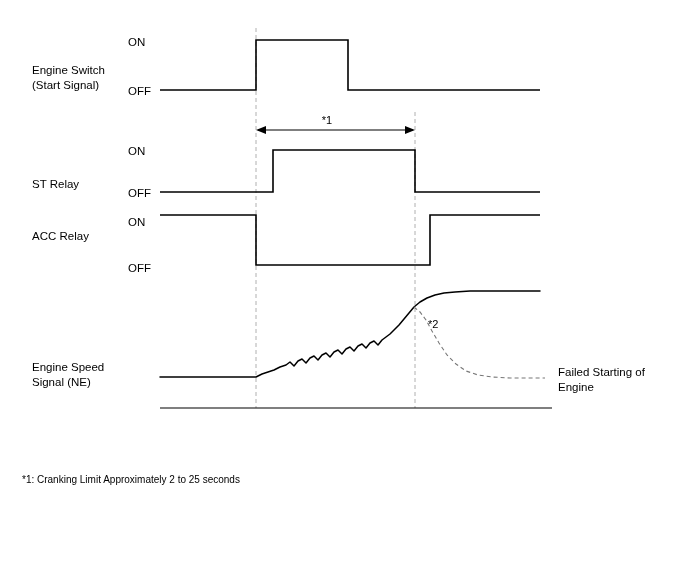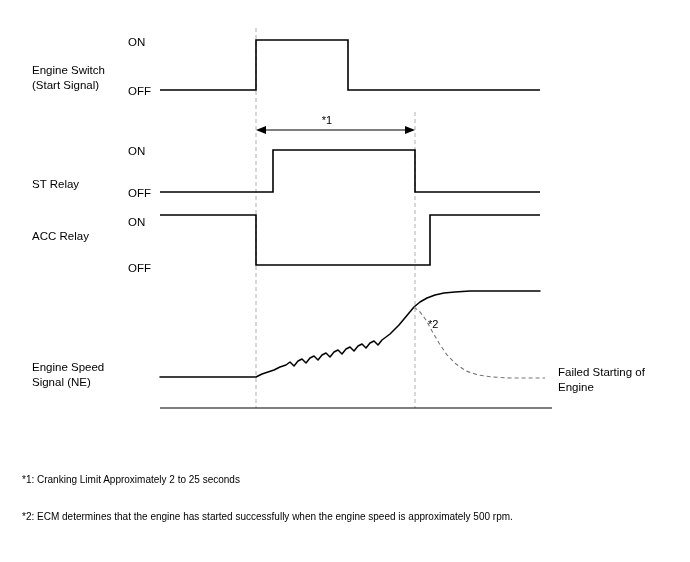--- a/index.html
+++ b/index.html
@@ -147,16 +147,15 @@
 
     <text class="lbl-small" x="428" y="328">*2</text>
 
     <text class="lbl" x="558" y="376">Failed Starting of</text>
     <text class="lbl" x="558" y="391">Engine</text>
 
   </svg>
 
   <div class="notes">
     <div class="note-line">*1: Cranking Limit Approximately 2 to 25 seconds</div>
-    <div class="note-line">*2: ECM determines that the engine has started successfully when the engine speed is approximately 500 rpm.</div>
   </div>
 
 </div>
 
 </body></html>

